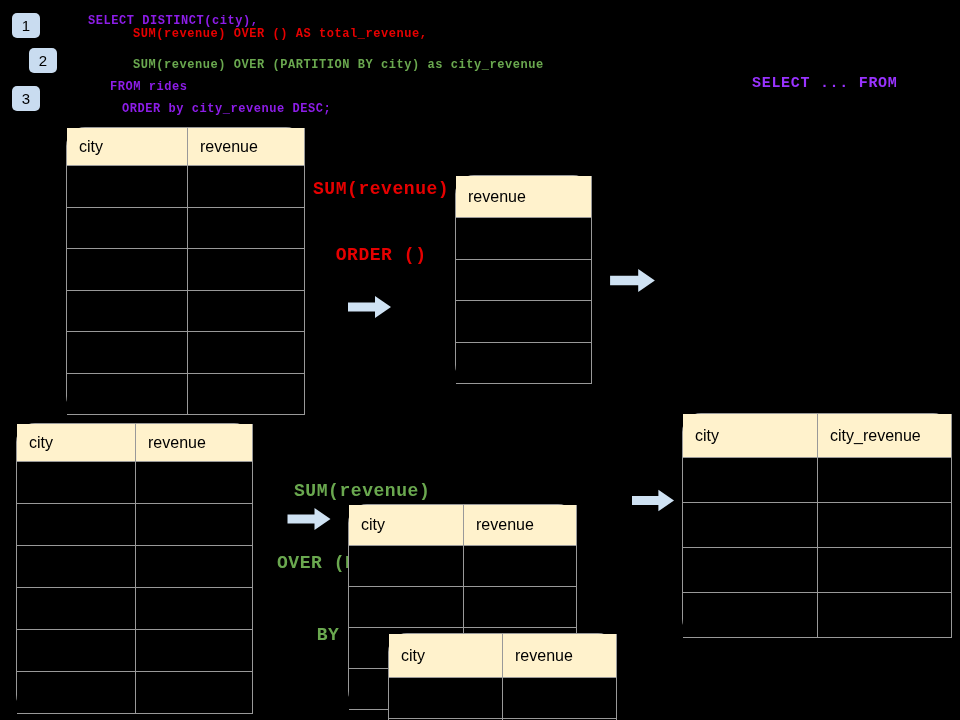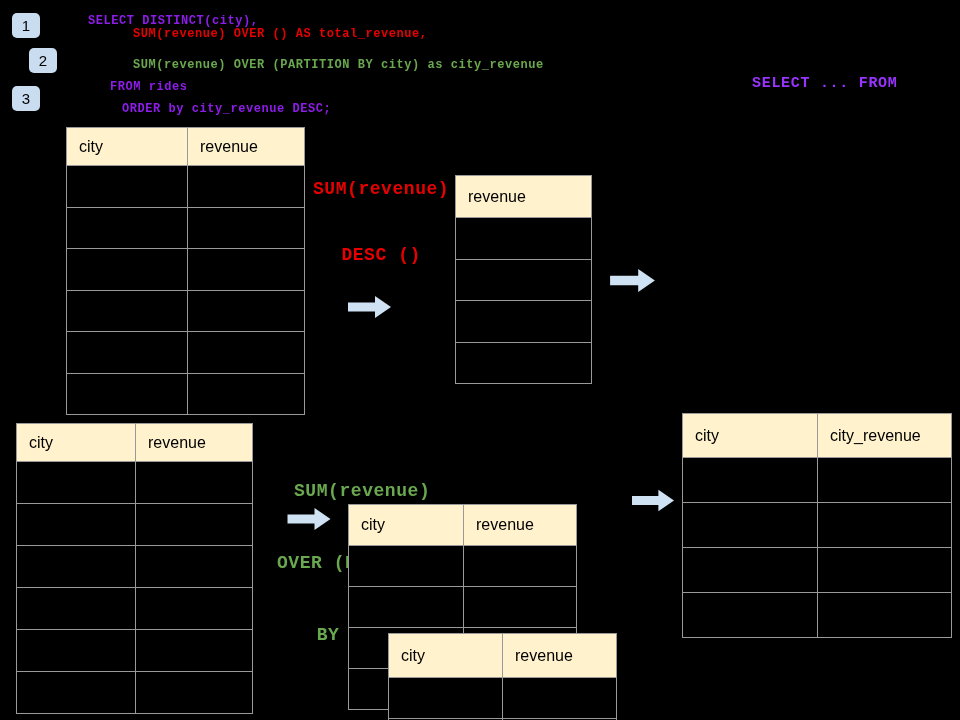--- a/index.html
+++ b/index.html
@@ -31,20 +31,21 @@
   .badge{
     position:absolute;width:28px;height:25px;
     background:var(--badge-bg,#c9dcf0);border-radius:5px;
     display:flex;align-items:center;justify-content:center;
     font-size:15px;color:#000;
   }
   .tbl{
     position:absolute;display:grid;background:#000;
     border-top:1px solid var(--table-border,#999);
     border-left:1px solid var(--table-border,#999);
+    border-radius:19px;
   }
   .hcell{
     background:var(--table-header-bg,#fff2cc);
     border-right:1px solid var(--table-border,#999);
     border-bottom:1px solid var(--table-border,#999);
     display:flex;align-items:center;padding-left:12px;
     font-size:16px;color:#000;overflow:hidden;
   }
   .bcell{
     background:#000;
@@ -86,21 +87,21 @@
     <div class="bcell"></div>
     <div class="bcell"></div>
     <div class="bcell"></div>
     <div class="bcell"></div>
     <div class="bcell"></div>
     <div class="bcell"></div>
   </div>
 
 <div class="ann red" style="left:313px;top:134px">
   <div>SUM(revenue)</div>
-  <div>DESC ()</div>
+  <div>ORDER ()</div>
 </div>
 
 <svg class="arrow" style="left:348px;top:295px" width="44" height="24" viewBox="0 0 44 24">
   <polygon points="0,7.5 27,7.5 27,1 43,12 27,23 27,16.5 0,16.5" fill="currentColor"></polygon>
 </svg>
 
 <div class="tbl" style="left:455px;top:175px;grid-template-columns:136px;grid-template-rows:42px;grid-auto-rows:41.5px">
   <div class="hcell">
       <span>revenue</span>
     </div>

